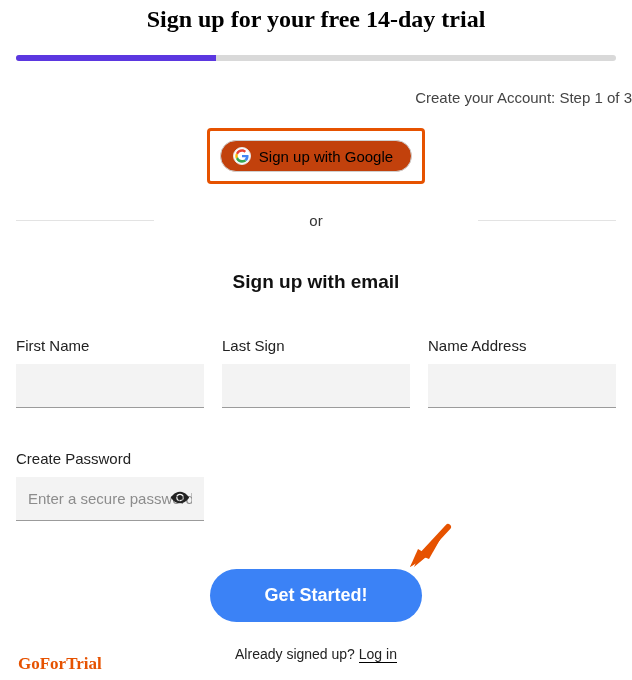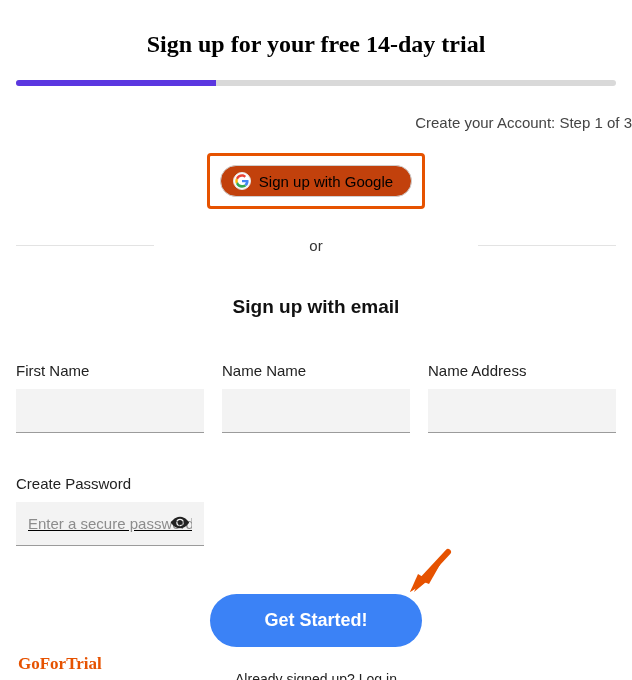--- a/index.html
+++ b/index.html
@@ -9,21 +9,21 @@
       height: 680px;
       background: #fff;
       color: #222;
       position: relative;
     }
     .heading {
       font-family: Georgia, "Times New Roman", serif;
       font-weight: 700;
       font-size: 24px;
       text-align: center;
-      padding: 31px 0 22px;
+      padding: 6px 0 22px;
       color: #000;
     }
     .progress-track {
       width: 600px;
       height: 6px;
       margin: 0 auto;
       background: #d9d9d9;
       border-radius: 3px;
       overflow: hidden;
     }
@@ -114,21 +114,20 @@
     }
     .field-input {
       width: 100%;
       height: 44px;
       border: none;
       border-bottom: 1px solid #9b9b9b;
       background: #f3f3f3;
       font-size: 15px;
       padding: 0 12px;
       outline: none;
-      text-decoration: underline;
     }
     .field-input::placeholder { color: #8c8c8c; }
     .pw-wrap { position: relative; }
     .eye-btn {
       position: absolute;
       right: 10px;
       top: 50%;
       transform: translateY(-50%);
       background: none;
       border: none;
@@ -221,21 +220,21 @@
 </div>
 
 <div class="email-heading">Sign up with email</div>
 
 <div class="form-grid">
   <div class="field">
     <label class="field-label">First Name</label>
     <input class="field-input" type="text" value="" style="">
   </div>
   <div class="field">
-    <label class="field-label">Name Name</label>
+    <label class="field-label">Last Sign</label>
     <input class="field-input" type="text" value="" style="">
   </div>
   <div class="field">
     <label class="field-label">Name Address</label>
     <input class="field-input" type="email" value="" style="">
   </div>
   <div class="field">
     <label class="field-label">Create Password</label>
     <div class="pw-wrap">
       <input class="field-input" type="password" placeholder="Enter a secure password" style="">

